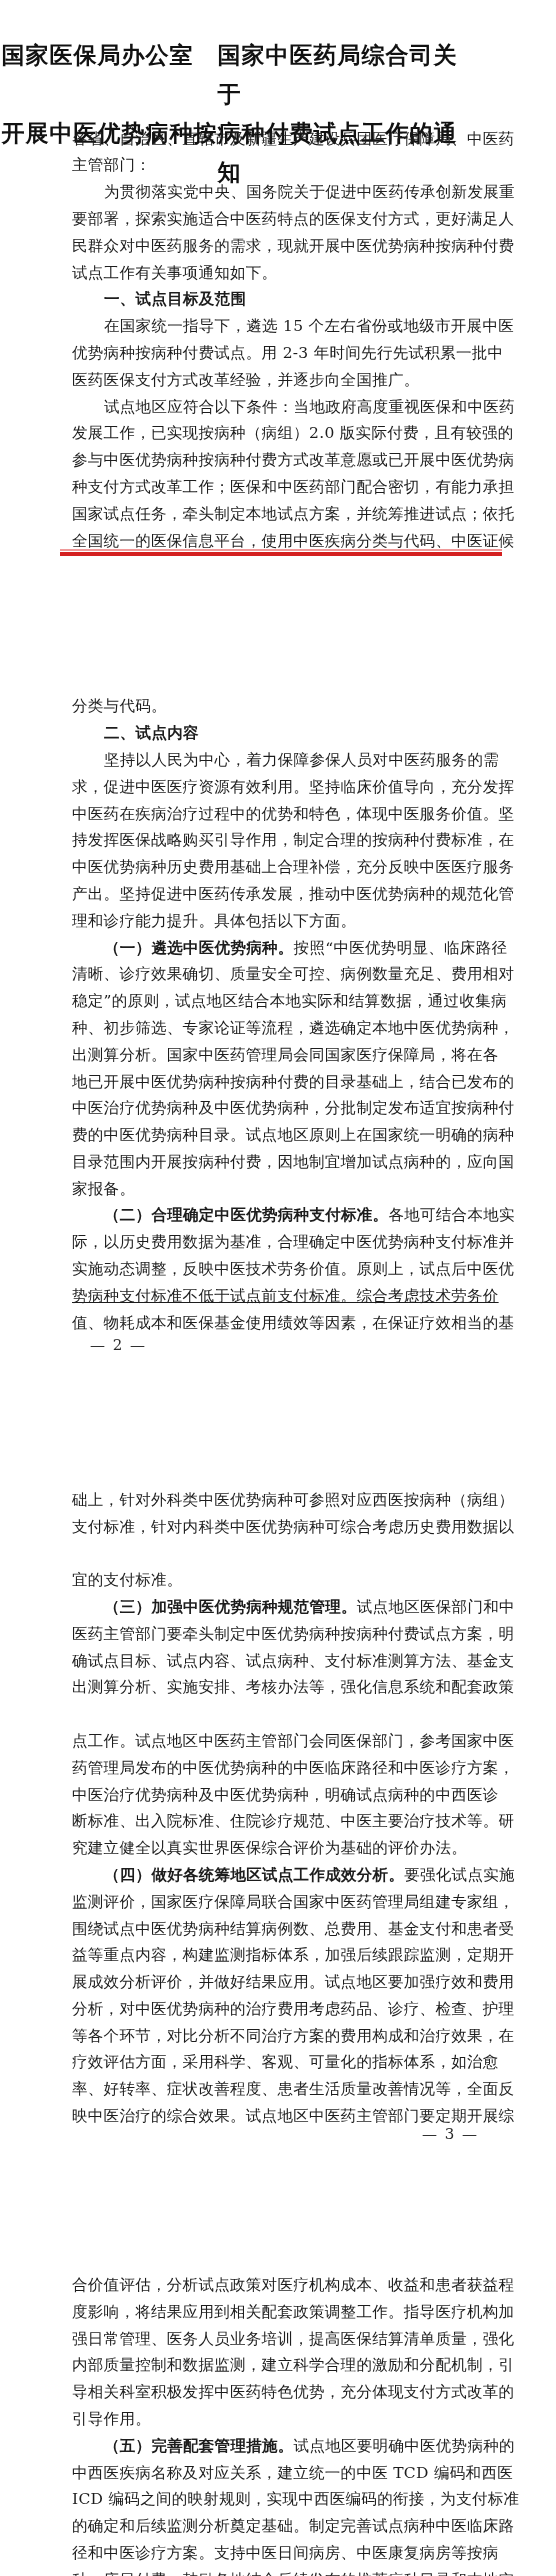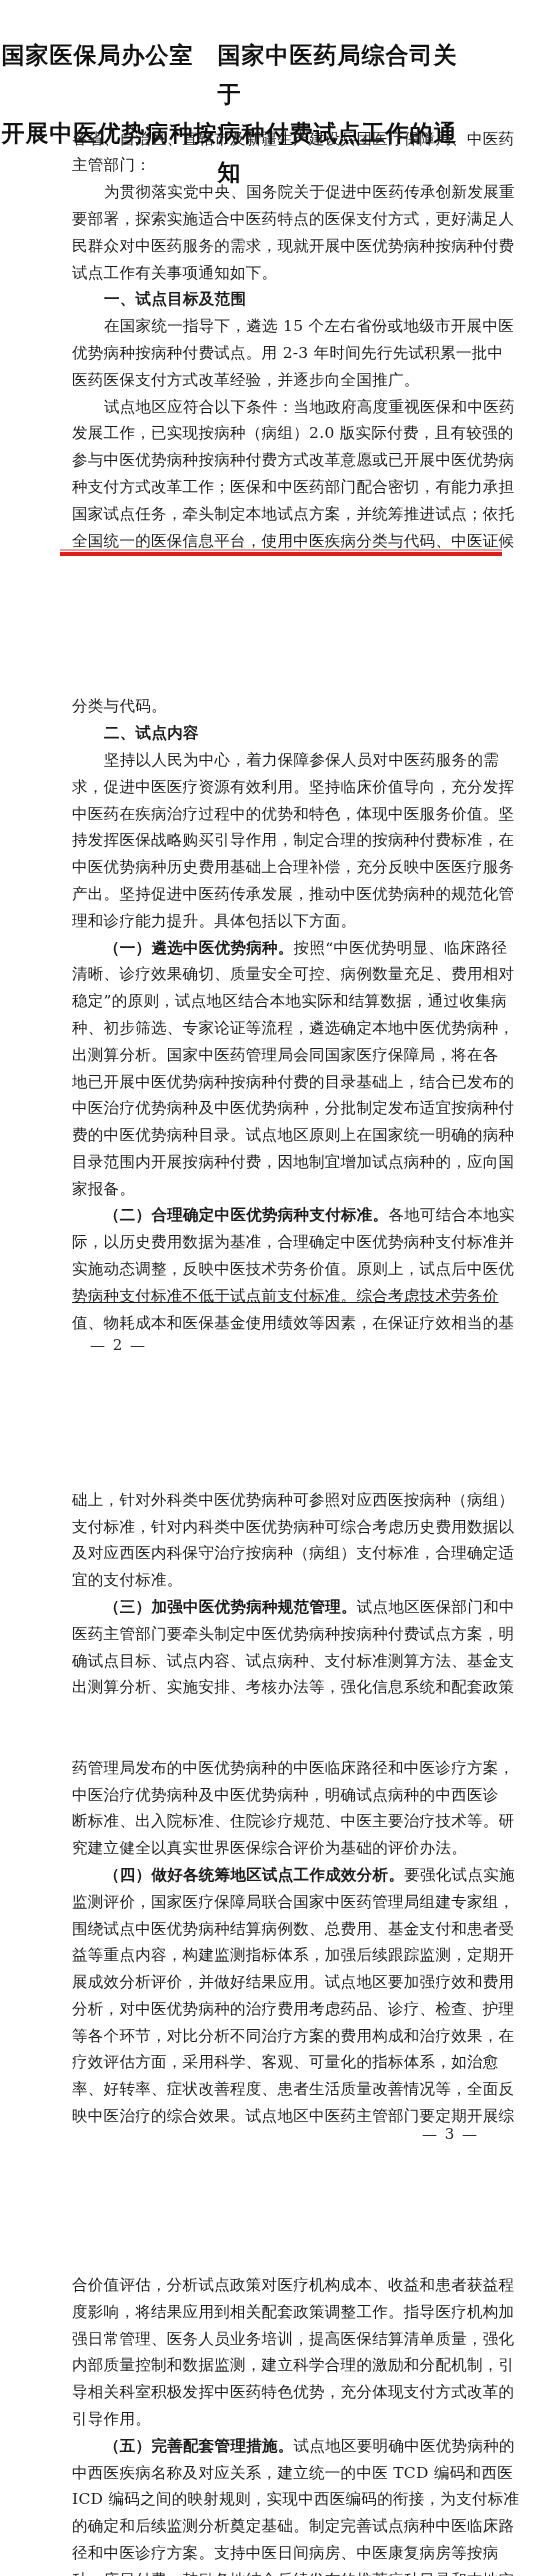--- a/index.html
+++ b/index.html
@@ -63,26 +63,26 @@
     <div class="line" style="top: 1149px;">目录范围内开展按病种付费，因地制宜增加试点病种的，应向国</div>
     <div class="line" style="top: 1176px;">家报备。</div>
     <div class="line ind" style="top: 1202px;"><span class="lead">（二）合理确定中医优势病种支付标准。</span>各地可结合本地实</div>
     <div class="line" style="top: 1229px;">际，以历史费用数据为基准，合理确定中医优势病种支付标准并</div>
     <div class="line" style="top: 1256px;">实施动态调整，反映中医技术劳务价值。原则上，试点后中医优</div>
     <div class="line" style="top: 1283px; text-decoration: underline;">势病种支付标准不低于试点前支付标准。综合考虑技术劳务价</div>
     <div class="line" style="top: 1310px;">值、物耗成本和医保基金使用绩效等因素，在保证疗效相当的基</div>
     <div class="pagenum" style="top: 1335px; left: 90px;">— 2 —</div>
     <div class="line" style="top: 1487px;">础上，针对外科类中医优势病种可参照对应西医按病种（病组）</div>
     <div class="line" style="top: 1514px;">支付标准，针对内科类中医优势病种可综合考虑历史费用数据以</div>
-    <div class="line" style="top: 1540px;">及对应西医内科保守治疗按病种（病组）支付标准，合理确定适</div>
     <div class="line" style="top: 1567px;">宜的支付标准。</div>
     <div class="line ind" style="top: 1594px;"><span class="lead">（三）加强中医优势病种规范管理。</span>试点地区医保部门和中</div>
     <div class="line" style="top: 1621px;">医药主管部门要牵头制定中医优势病种按病种付费试点方案，明</div>
     <div class="line" style="top: 1648px;">确试点目标、试点内容、试点病种、支付标准测算方法、基金支</div>
     <div class="line" style="top: 1674px;">出测算分析、实施安排、考核办法等，强化信息系统和配套政策</div>
+    <div class="line" style="top: 1728px;">点工作。试点地区中医药主管部门会同医保部门，参考国家中医</div>
     <div class="line" style="top: 1755px;">药管理局发布的中医优势病种的中医临床路径和中医诊疗方案，</div>
     <div class="line" style="top: 1782px;">中医治疗优势病种及中医优势病种，明确试点病种的中西医诊</div>
     <div class="line" style="top: 1808px;">断标准、出入院标准、住院诊疗规范、中医主要治疗技术等。研</div>
     <div class="line" style="top: 1835px;">究建立健全以真实世界医保综合评价为基础的评价办法。</div>
     <div class="line ind" style="top: 1862px;"><span class="lead">（四）做好各统筹地区试点工作成效分析。</span>要强化试点实施</div>
     <div class="line" style="top: 1889px;">监测评价，国家医疗保障局联合国家中医药管理局组建专家组，</div>
     <div class="line" style="top: 1916px;">围绕试点中医优势病种结算病例数、总费用、基金支付和患者受</div>
     <div class="line" style="top: 1942px;">益等重点内容，构建监测指标体系，加强后续跟踪监测，定期开</div>
     <div class="line" style="top: 1969px;">展成效分析评价，并做好结果应用。试点地区要加强疗效和费用</div>
     <div class="line" style="top: 1996px;">分析，对中医优势病种的治疗费用考虑药品、诊疗、检查、护理</div>

